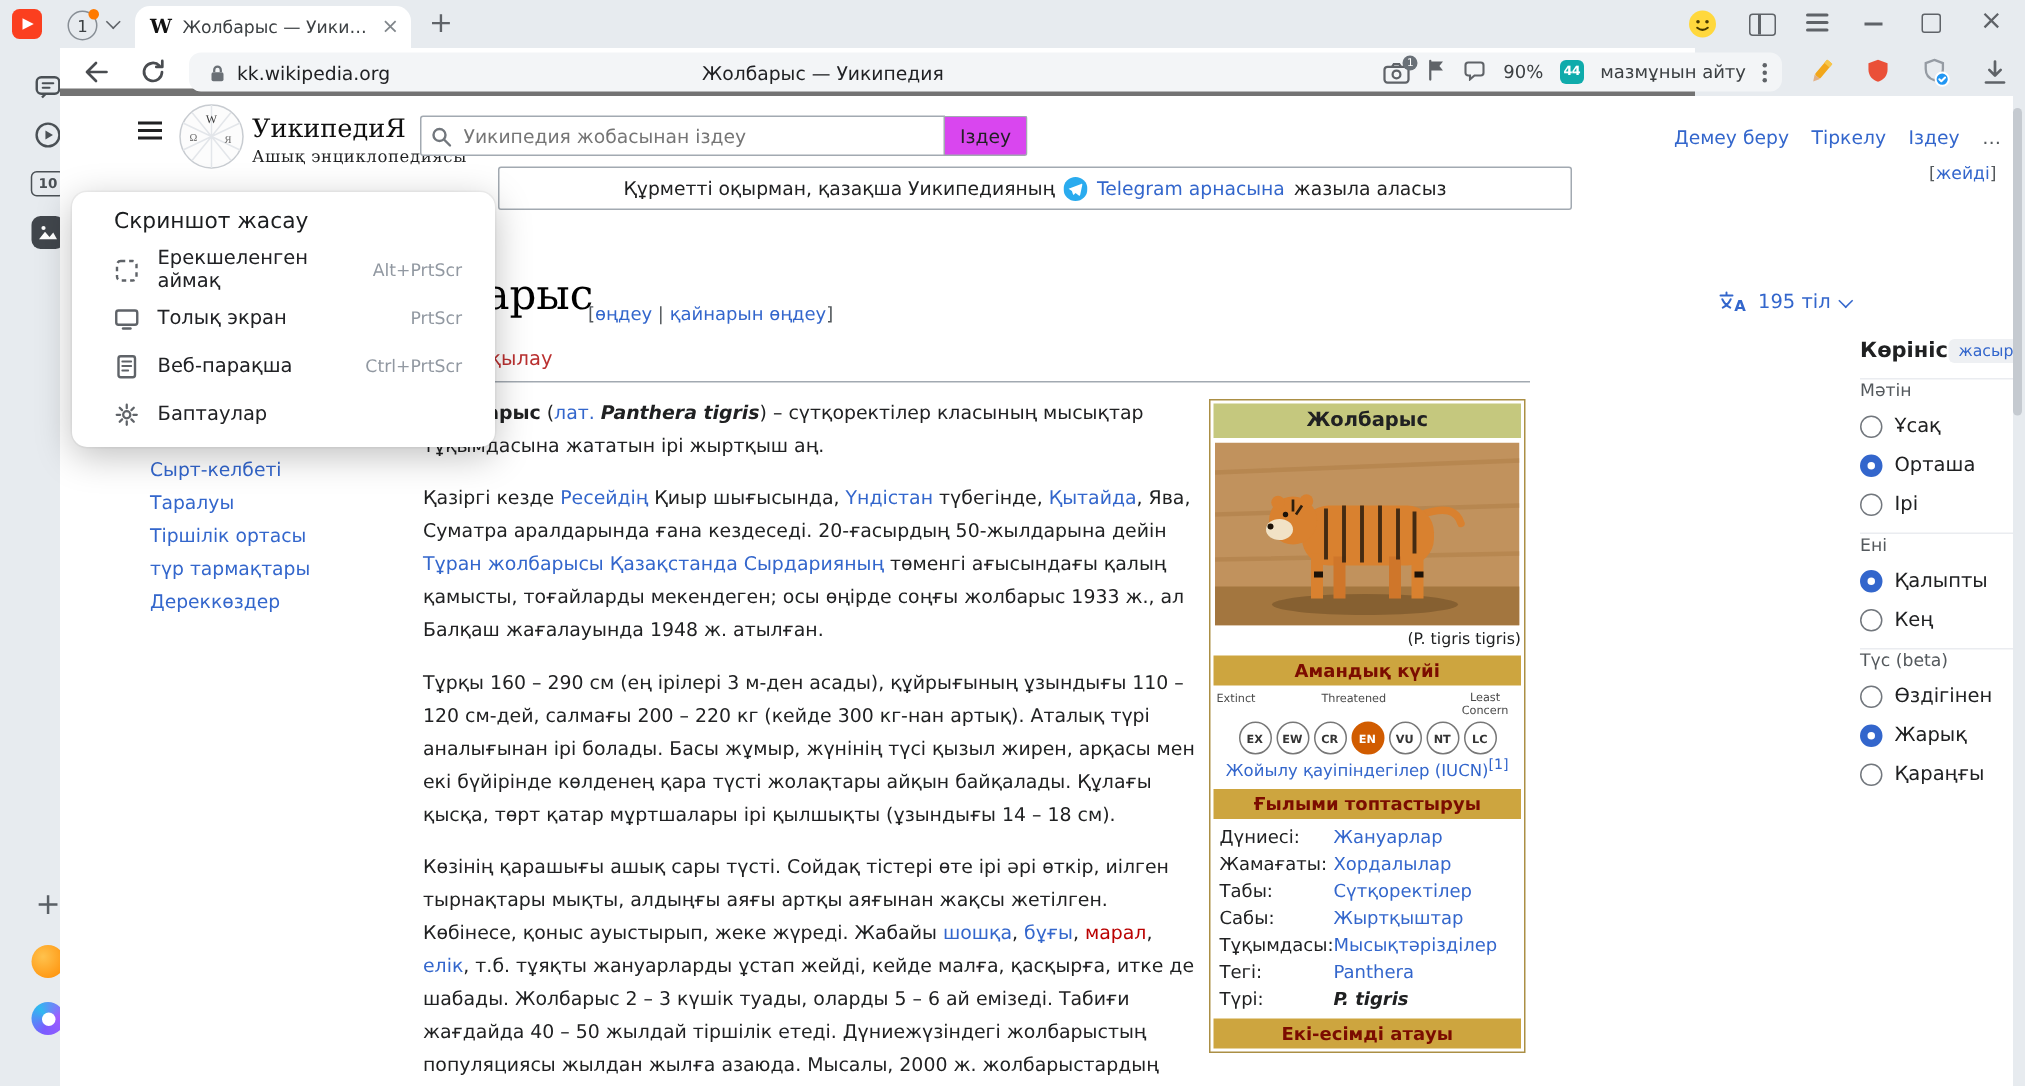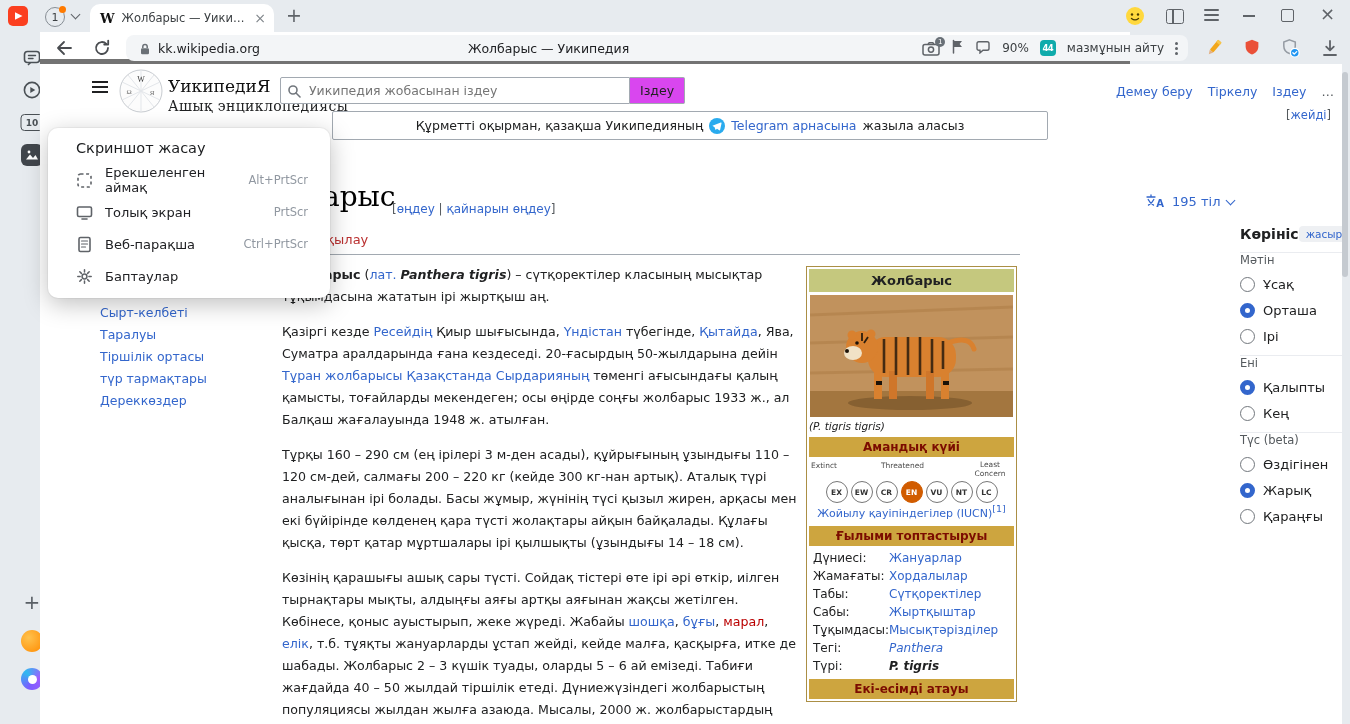--- a/index.html
+++ b/index.html
@@ -54,21 +54,21 @@
   .readlbl{font-size:12px;color:#3c4043;white-space:nowrap;}
   .dots{display:flex;flex-direction:column;gap:2px;}
   .dots i{width:3px;height:3px;border-radius:50%;background:#5f6368;display:block;}
   .ext-ic{position:absolute;top:4px;width:24px;height:24px;display:flex;align-items:center;justify-content:center;}
 
   
   .page{position:absolute;left:40px;top:64px;width:1302px;height:660px;background:#fff;overflow:hidden;font-size:12.5px;color:#202122;}
   .wburger{position:absolute;left:52px;top:17px;width:16px;}
   .wburger i{display:block;height:2px;background:#202122;margin-bottom:3px;}
   .wordmark{position:absolute;left:128px;top:12px;font-size:17px;color:#0f0f0f;}
-  .wordsub{position:absolute;left:128px;top:34px;font-size:14px;letter-spacing:.4px;color:#202122;}
+  .wordsub{position:absolute;left:128px;top:34px;font-size:11px;letter-spacing:.4px;color:#202122;}
   .searchwrap{position:absolute;left:240px;top:13px;display:flex;height:27px;box-sizing:border-box;}
   .searchbox{width:350px;border:1px solid #a2a9b1;border-radius:2px 0 0 2px;display:flex;align-items:center;box-sizing:border-box;background:#fff;}
   .searchbox input{border:none;outline:none;background:transparent;font-size:12.5px;color:#202122;width:300px;font-family:inherit;}
   .searchbtn{border:1px solid #a2a9b1;border-left:none;border-radius:0 2px 2px 0;background:#d946ef;font-size:12.5px;color:#202122;padding:0 10px;display:flex;align-items:center;}
   .toplinks{position:absolute;left:1076px;top:20px;display:flex;gap:15px;font-size:12.5px;}
   .bluelink{color:#3366cc;}
   .ellip{color:#54595d;}
   .banner{position:absolute;left:292px;top:47px;width:716px;height:29px;border:1px solid #a2a9b1;border-radius:2px;display:flex;align-items:center;justify-content:center;gap:6px;font-size:12.5px;box-sizing:border-box;background:#fff;}
   .bannerclose{position:absolute;left:1246px;top:44px;font-size:11.5px;}
   .h1{position:absolute;left:200px;top:116px;font-size:28px;color:#000;}
@@ -89,33 +89,33 @@
   .seg-red{color:#ba0000;}
   .seg-gray{color:#54595d;}
   .seg-b{font-weight:bold;}
   .seg-bi{font-weight:bold;font-style:italic;}
   sup.seg-sup{color:#3366cc;font-size:9.5px;line-height:0;}
 
   
   .infobox{position:absolute;left:766px;top:202px;width:211px;border:1px solid #ab8f45;background:#fff;font-size:12px;box-sizing:border-box;padding:2px;}
   .ib-title{background:#c5c87e;text-align:center;font-weight:bold;font-size:13px;padding:4px 2px;}
   .ib-img{display:block;margin:3px auto 0;}
-  .ib-cap{text-align:left;font-style:italic;font-size:10.5px;margin:3px 0 5px;}
+  .ib-cap{text-align:right;font-size:10.5px;margin:3px 0 5px;}
   .ib-gold{background:#cda53f;color:#7b0c00;text-align:center;font-weight:bold;font-size:12px;padding:3px 2px;}
   .iucn-top{display:flex;justify-content:space-between;padding:4px 2px 1px;color:#4a4a4a;font-size:7.5px;}
   .iucn-top .lc{width:44px;text-align:center;line-height:1.15;}
   .iucn-row{display:flex;justify-content:center;gap:3px;margin:2px 0 3px;}
   .iucn-c{width:22px;height:22px;border-radius:50%;border:1px solid #777;color:#333;font-size:7.5px;font-weight:bold;display:flex;align-items:center;justify-content:center;box-sizing:border-box;background:#fff;}
   .iucn-c.active{background:#d15c00;border-color:#d15c00;color:#fff;}
   .ib-link{text-align:center;font-size:11px;margin:4px 0 6px;}
   .taxo{margin:3px 0 4px;}
   .taxo-row{display:flex;padding:2px 4px;}
   .taxo-label{width:76px;flex:none;}
   .v-link{color:#3366cc;}
-  .v-genus{color:#3366cc;font-style:italic;}
+  .v-genus{color:#3366cc;}
   .v-species{font-weight:bold;font-style:italic;color:#202122;}
 
   
   .appear{position:absolute;left:1200px;top:162px;width:106px;}
   .ap-head{display:flex;align-items:center;justify-content:space-between;margin-bottom:8px;}
   .ap-title{font-size:14px;font-weight:bold;color:#202122;}
   .hide-pill{background:#eef0f3;border-radius:4px;padding:2px 7px;font-size:10.5px;color:#3366cc;}
   .ap-label{font-size:11.5px;color:#54595d;border-top:1px solid #eaecf0;margin:10px 0 10px;}
   .ap-opt{display:flex;align-items:center;gap:8px;margin-bottom:11px;font-size:13px;color:#202122;}
   .radio{width:15px;height:15px;border-radius:50%;border:1px solid #72777d;background:#fff;display:inline-block;box-sizing:border-box;flex:none;}

